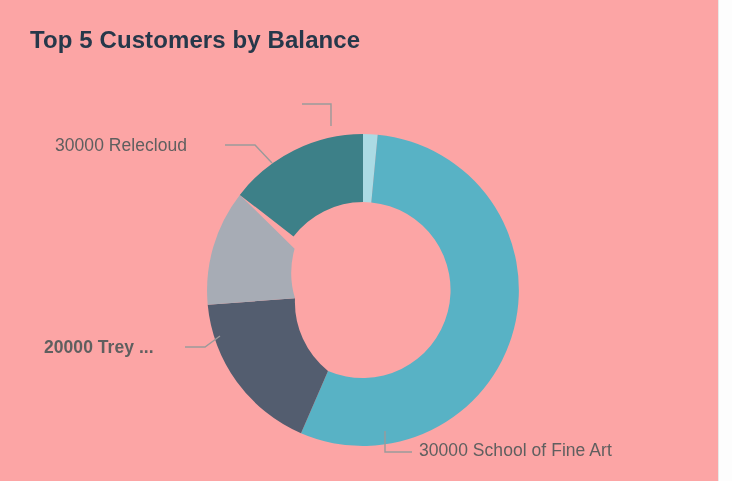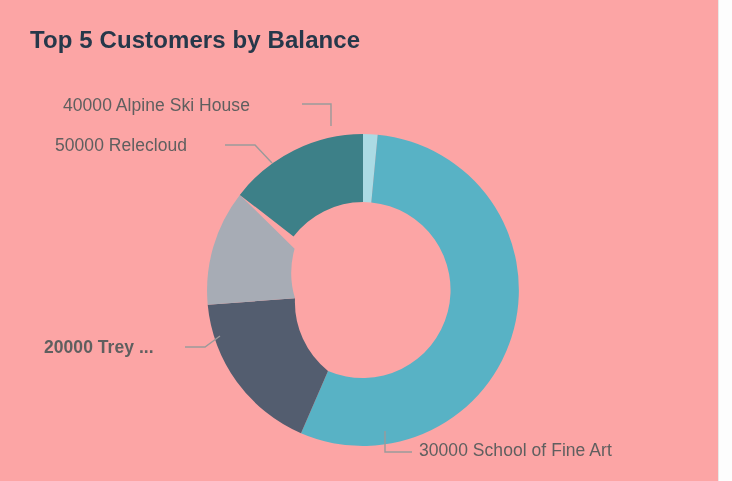--- a/index.html
+++ b/index.html
@@ -104,23 +104,22 @@
 
     <polyline points="302,104 331,104 331,126" fill="none" stroke="#9a9a9a" stroke-width="1.4"></polyline>
 
     <polyline points="225,145 255,145 272,163" fill="none" stroke="#9a9a9a" stroke-width="1.4"></polyline>
 
     <polyline points="185,347 205,347 220,336" fill="none" stroke="#9a9a9a" stroke-width="1.4"></polyline>
 
     <polyline points="385,431 385,452 412,452" fill="none" stroke="#9a9a9a" stroke-width="1.4"></polyline>
   </svg>
 
-  <div class="slice-label" id="label-alpine">40000 Alpine Ski House</div>
 
-  <div class="slice-label" id="label-rele">50000 Relecloud</div>
+  <div class="slice-label" id="label-rele">30000 Relecloud</div>
 
   <div class="slice-label" id="label-trey">20000 Trey ...</div>
 
   <div class="slice-label" id="label-school">30000 School of Fine Art</div>
 
   <div id="panel-edge-outer"></div>
   <div id="panel-edge"></div>
 
 </div>
 

